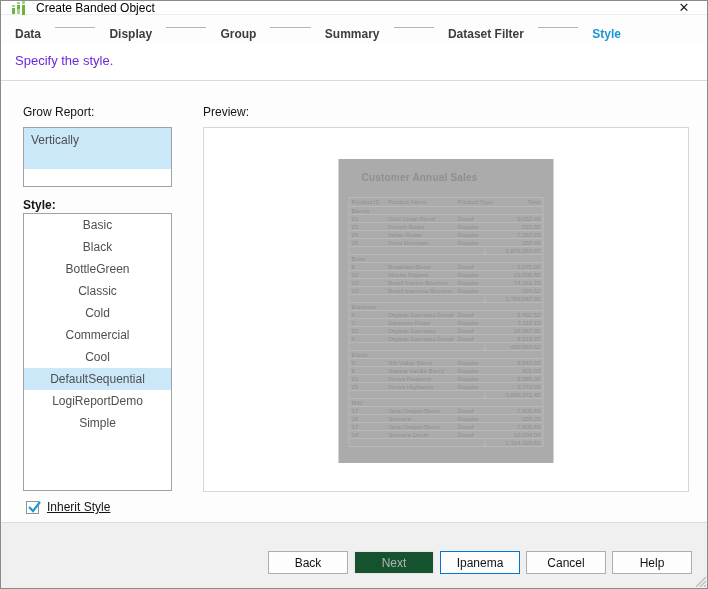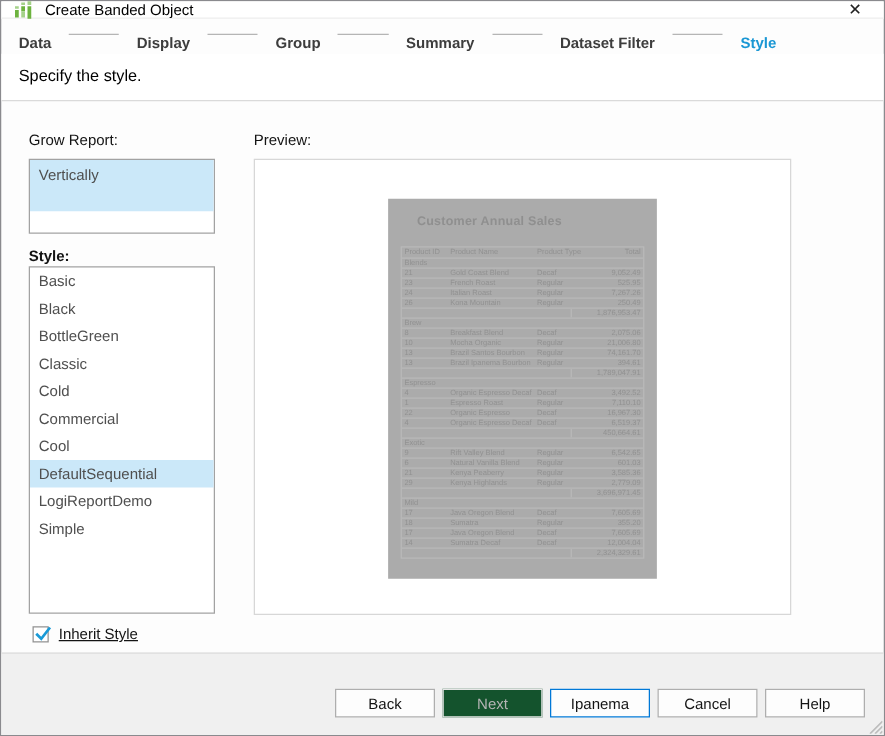--- a/index.html
+++ b/index.html
@@ -13,36 +13,36 @@
   .app-icon { width:17px; height:16px; margin-right:8px; flex:0 0 auto; }
   .win-title { font-size:12px; color:#000; }
   .close-btn { margin-left:auto; width:46px; height:29px; display:flex; align-items:center; justify-content:center; font-size:13px; color:#222; cursor:default; }
 
   
   .steps { display:flex; align-items:flex-start; padding:12px 86px 0 14px; height:28px; }
   .step { font-size:12px; font-weight:bold; color:#3d3d3d; white-space:nowrap; }
   .step.active { color:#1a97d4; }
   .step-sep { flex:1; height:1px; background:#b5b5b5; margin:0 14px; min-width:20px; }
 
-  .subtitle { font-size:13px; color:#000000; padding:10px 14px 12px; border-bottom:1px solid #dadada; background:#fff; }
+  .subtitle { font-size:13px; color:#6d28d9; padding:10px 14px 12px; border-bottom:1px solid #dadada; background:#fff; }
 
   
   .field-label { position:absolute; font-size:12px; color:#141414; }
 
   
   .listbox { position:absolute; background:#fff; border:1px solid #a2a2a2; overflow:hidden; }
   #grow-list { left:22px; top:126px; width:149px; height:60px; }
   #grow-list .list-item { height:41px; line-height:25px; }
   #style-list { left:22px; top:212px; width:149px; height:278px; }
-  #style-list .list-item { height:22px; line-height:22px; }
+  #style-list .list-item { height:22px; line-height:22px;text-align:center; }
   .list-item { padding:0 7px; font-size:12px; color:#4f4f4f; white-space:nowrap; overflow:hidden; }
   .list-item.selected { background:#cbe8f9; }
 
   
-  .preview-panel { position:absolute; left:202px; top:126px; width:430px; height:365px; background:#fff; border:1px solid #d7d7d7; }
+  .preview-panel { position:absolute; left:202px; top:126px; width:486px; height:365px; background:#fff; border:1px solid #d7d7d7; }
   .report-card { position:absolute; left:50%; transform:translateX(-50%); top:31px; width:215px; height:304px; background:#ababab; }
   .report-title { position:absolute; left:23px; top:13px; font-size:10px; font-weight:bold; color:#8f8f8f; letter-spacing:.2px; }
   .report-table { position:absolute; left:10px; right:10px; top:38px; border:1px solid #b9b9b9; }
   .prow { display:flex; border-top:1px solid #b9b9b9; height:8px; overflow:hidden; }
   .prow:first-child { border-top:none; }
   .pc { font-size:6px; line-height:8px; color:#919191; white-space:nowrap; overflow:hidden; padding:0 2px; }
   .pc1 { width:19%; } .pc2 { width:36%; } .pc3 { width:27%; } .pc4 { flex:1; text-align:right; }
   .prow.pgroup .pc { width:100%; }
   .prow.psub { justify-content:flex-end; }
   .prow.psub .pc { border-left:1px solid #b9b9b9; width:30%; text-align:right; }

